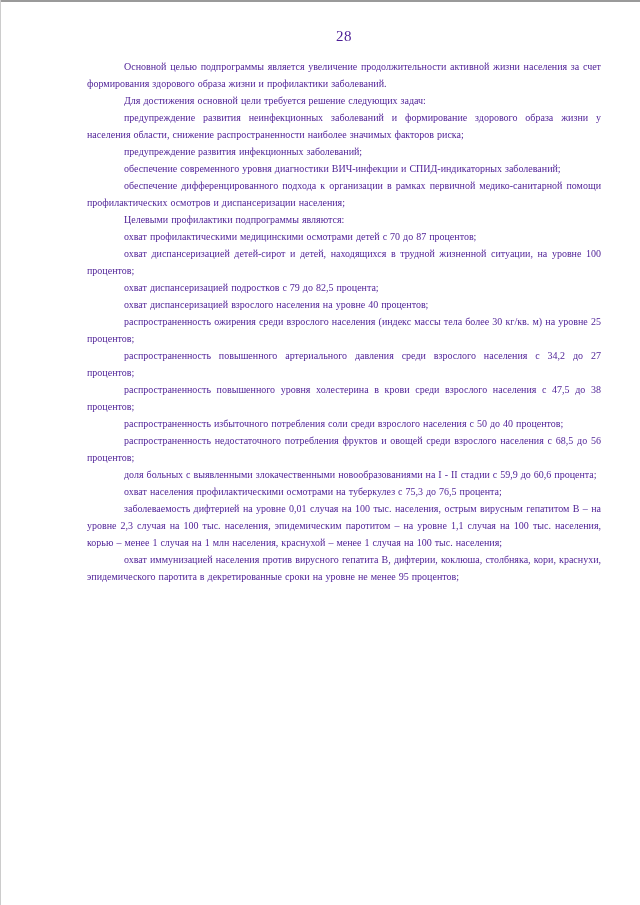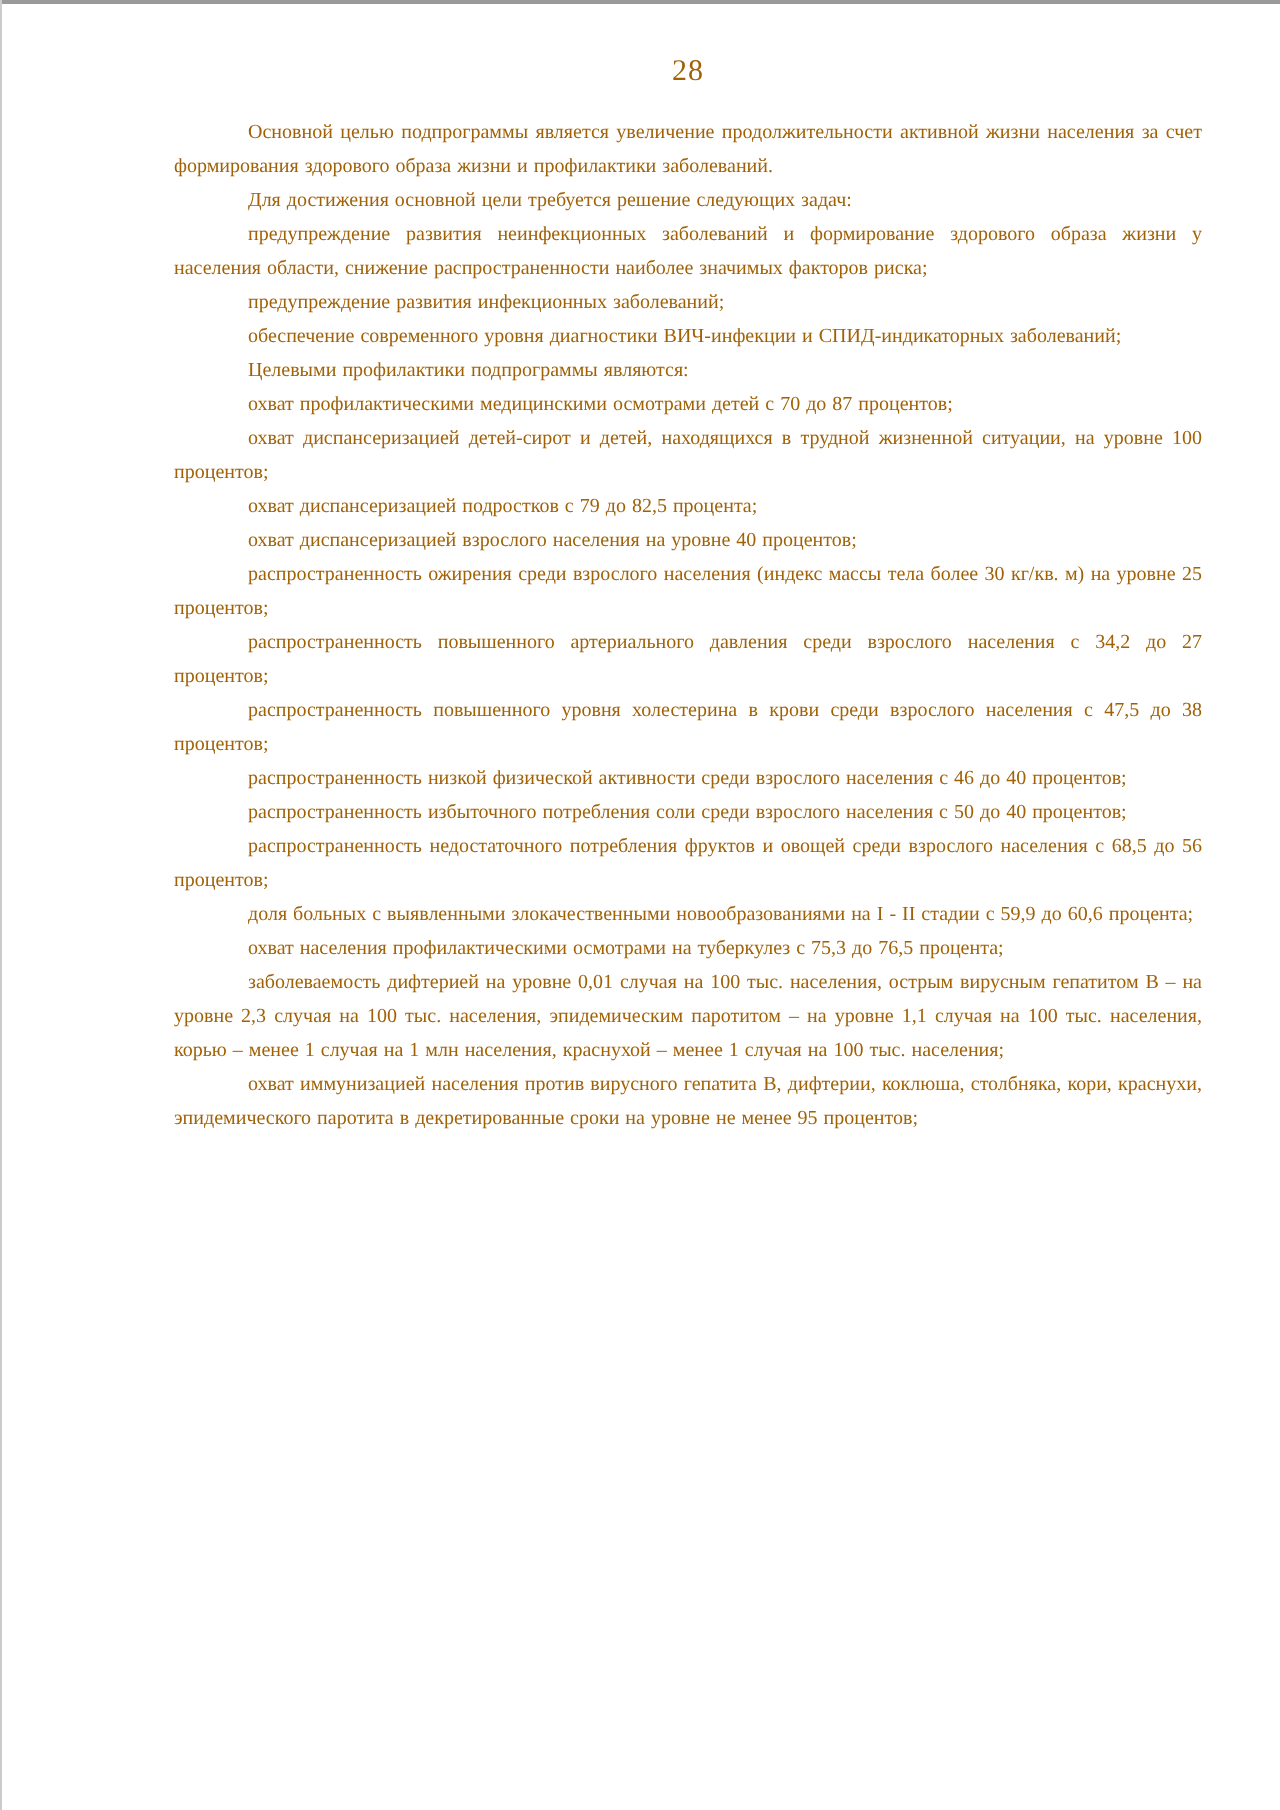--- a/index.html
+++ b/index.html
@@ -8,21 +8,21 @@
     background: #ffffff;
   }
   .page {
     position: relative;
     width: 640px;
     height: 905px;
     background: #ffffff;
     overflow: hidden;
     box-sizing: border-box;
     font-family: "Liberation Serif", "DejaVu Serif", serif;
-    color: #a16207;
+    color: #4c1d95;
   }
   .edge-top {
     position: absolute;
     top: 0; left: 0;
     width: 100%;
     height: 2px;
     background: #9a9a9a;
   }
   .edge-left {
     position: absolute;
@@ -61,29 +61,29 @@
   <div class="edge-left"></div>
   <div class="content">
     <div class="page-number">28</div>
     <main class="doc-body">
 
     <p>Основной целью подпрограммы является увеличение продолжительности активной жизни населения за счет формирования здорового образа жизни и профилактики заболеваний.</p>
         <p>Для достижения основной цели требуется решение следующих задач:</p>
         <p>предупреждение развития неинфекционных заболеваний и формирование здорового образа жизни у населения области, снижение распространенности наиболее значимых факторов риска;</p>
         <p>предупреждение развития инфекционных заболеваний;</p>
         <p>обеспечение современного уровня диагностики ВИЧ-инфекции и СПИД-индикаторных заболеваний;</p>
+        <p>обеспечение дифференцированного подхода к организации в рамках первичной медико-санитарной помощи профилактических осмотров и диспансеризации населения;</p>
         <p>Целевыми профилактики подпрограммы являются:</p>
         <p>охват профилактическими медицинскими осмотрами детей с 70 до 87 процентов;</p>
         <p>охват диспансеризацией детей-сирот и детей, находящихся в трудной жизненной ситуации, на уровне 100 процентов;</p>
         <p>охват диспансеризацией подростков с 79 до 82,5 процента;</p>
         <p>охват диспансеризацией взрослого населения на уровне 40 процентов;</p>
         <p>распространенность ожирения среди взрослого населения (индекс массы тела более 30 кг/кв. м) на уровне 25 процентов;</p>
         <p>распространенность повышенного артериального давления среди взрослого населения с 34,2 до 27 процентов;</p>
         <p>распространенность повышенного уровня холестерина в крови среди взрослого населения с 47,5 до 38 процентов;</p>
-        <p>распространенность низкой физической активности среди взрослого населения с 46 до 40 процентов;</p>
         <p>распространенность избыточного потребления соли среди взрослого населения с 50 до 40 процентов;</p>
         <p>распространенность недостаточного потребления фруктов и овощей среди взрослого населения с 68,5 до 56 процентов;</p>
         <p>доля больных с выявленными злокачественными новообразованиями на I - II стадии с 59,9 до 60,6 процента;</p>
         <p>охват населения профилактическими осмотрами на туберкулез с 75,3 до 76,5 процента;</p>
         <p>заболеваемость дифтерией на уровне 0,01 случая на 100 тыс. населения, острым вирусным гепатитом В – на уровне 2,3 случая на 100 тыс. населения, эпидемическим паротитом – на уровне 1,1 случая на 100 тыс. населения, корью – менее 1 случая на 1 млн населения, краснухой – менее 1 случая на 100 тыс. населения;</p>
         <p>охват иммунизацией населения против вирусного гепатита В, дифтерии, коклюша, столбняка, кори, краснухи, эпидемического паротита в декретированные сроки на уровне не менее 95 процентов;</p>
       </main>
   </div>
 </div>
 

